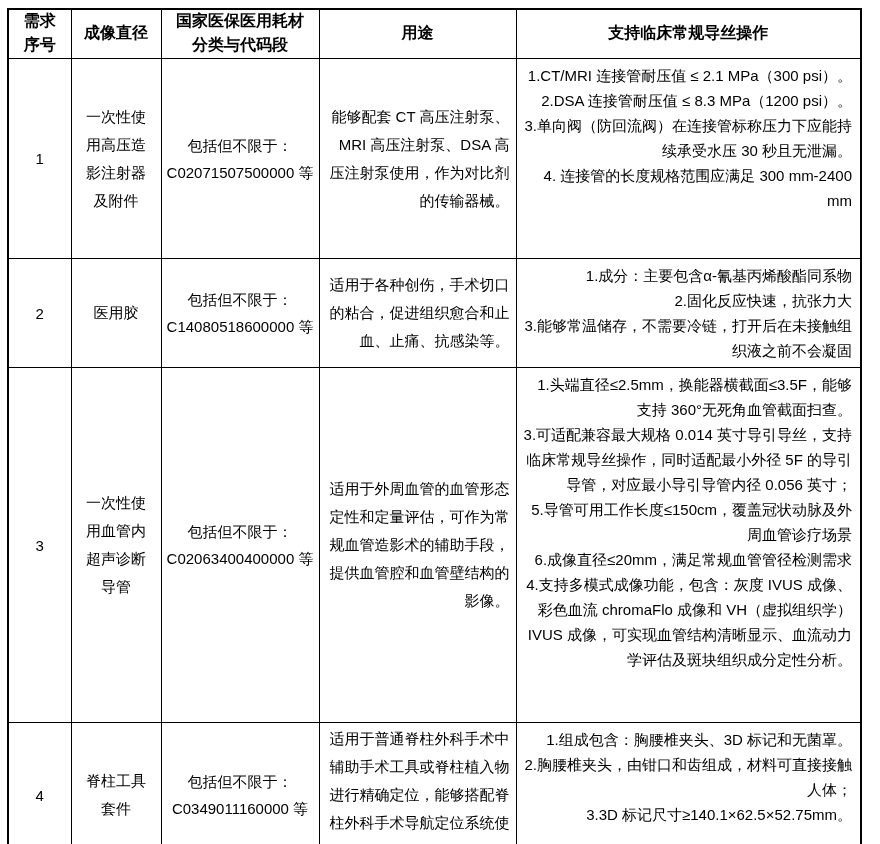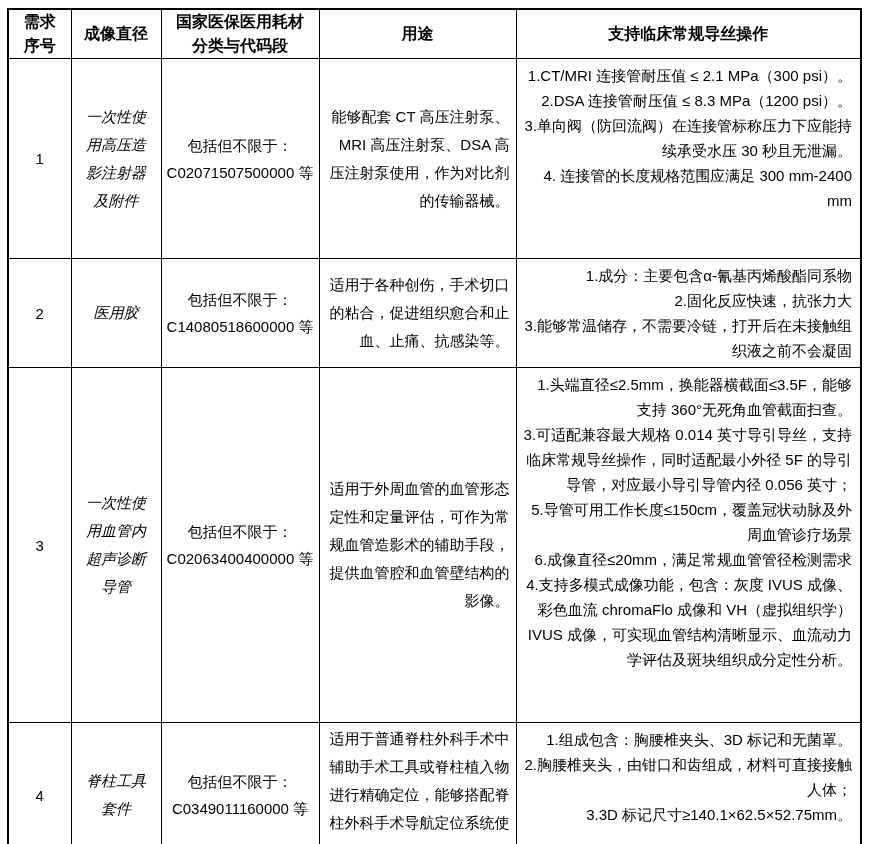--- a/index.html
+++ b/index.html
@@ -37,36 +37,35 @@
   }
   .req-table td {
     font-size: 15px;
   }
   col.c-seq     { width: 63px; }
   col.c-name    { width: 90px; }
   col.c-code    { width: 158px; }
   col.c-purpose { width: 197px; }
   col.c-specs   { width: 345px; }
 
-  tr.hdr { height: 49px; }
+  tr.hdr { height: 49px; font-family: Liberation Mono, monospace; }
   tr.r1  { height: 200px; }
   tr.r2  { height: 98px; }
   tr.r3  { height: 355px; }
   tr.r4  { height: 123px; }
 
   td.cell-seq {
     text-align: center;
     vertical-align: middle;
   }
   td.cell-name {
     text-align: center;
     vertical-align: middle;
     padding: 0 12px;
     line-height: 28px;
-    font-style: italic;
   }
   td.cell-code {
     text-align: center;
     vertical-align: middle;
     white-space: pre-line;
     line-height: 27px;
     padding: 0 2px;
     margin-left: 41px;
   }
   td.cell-purpose {

